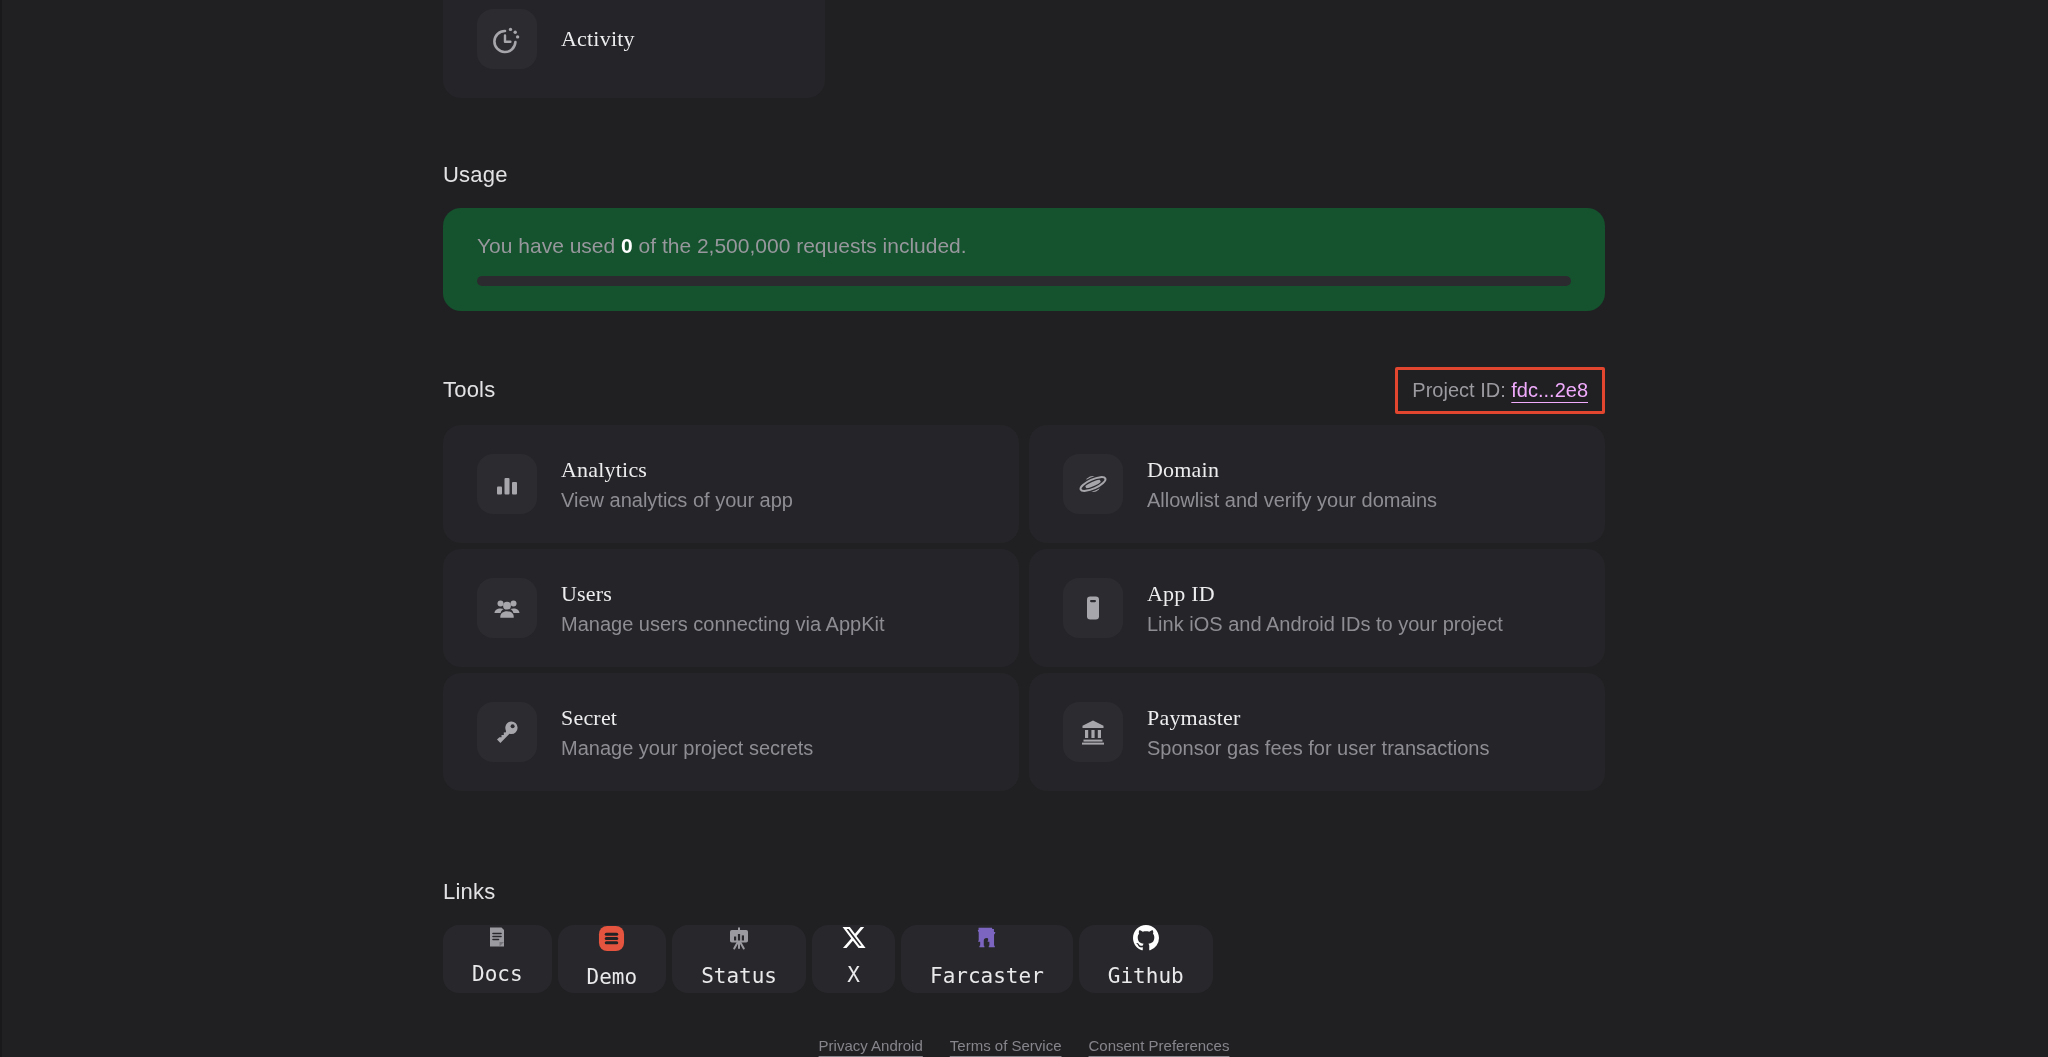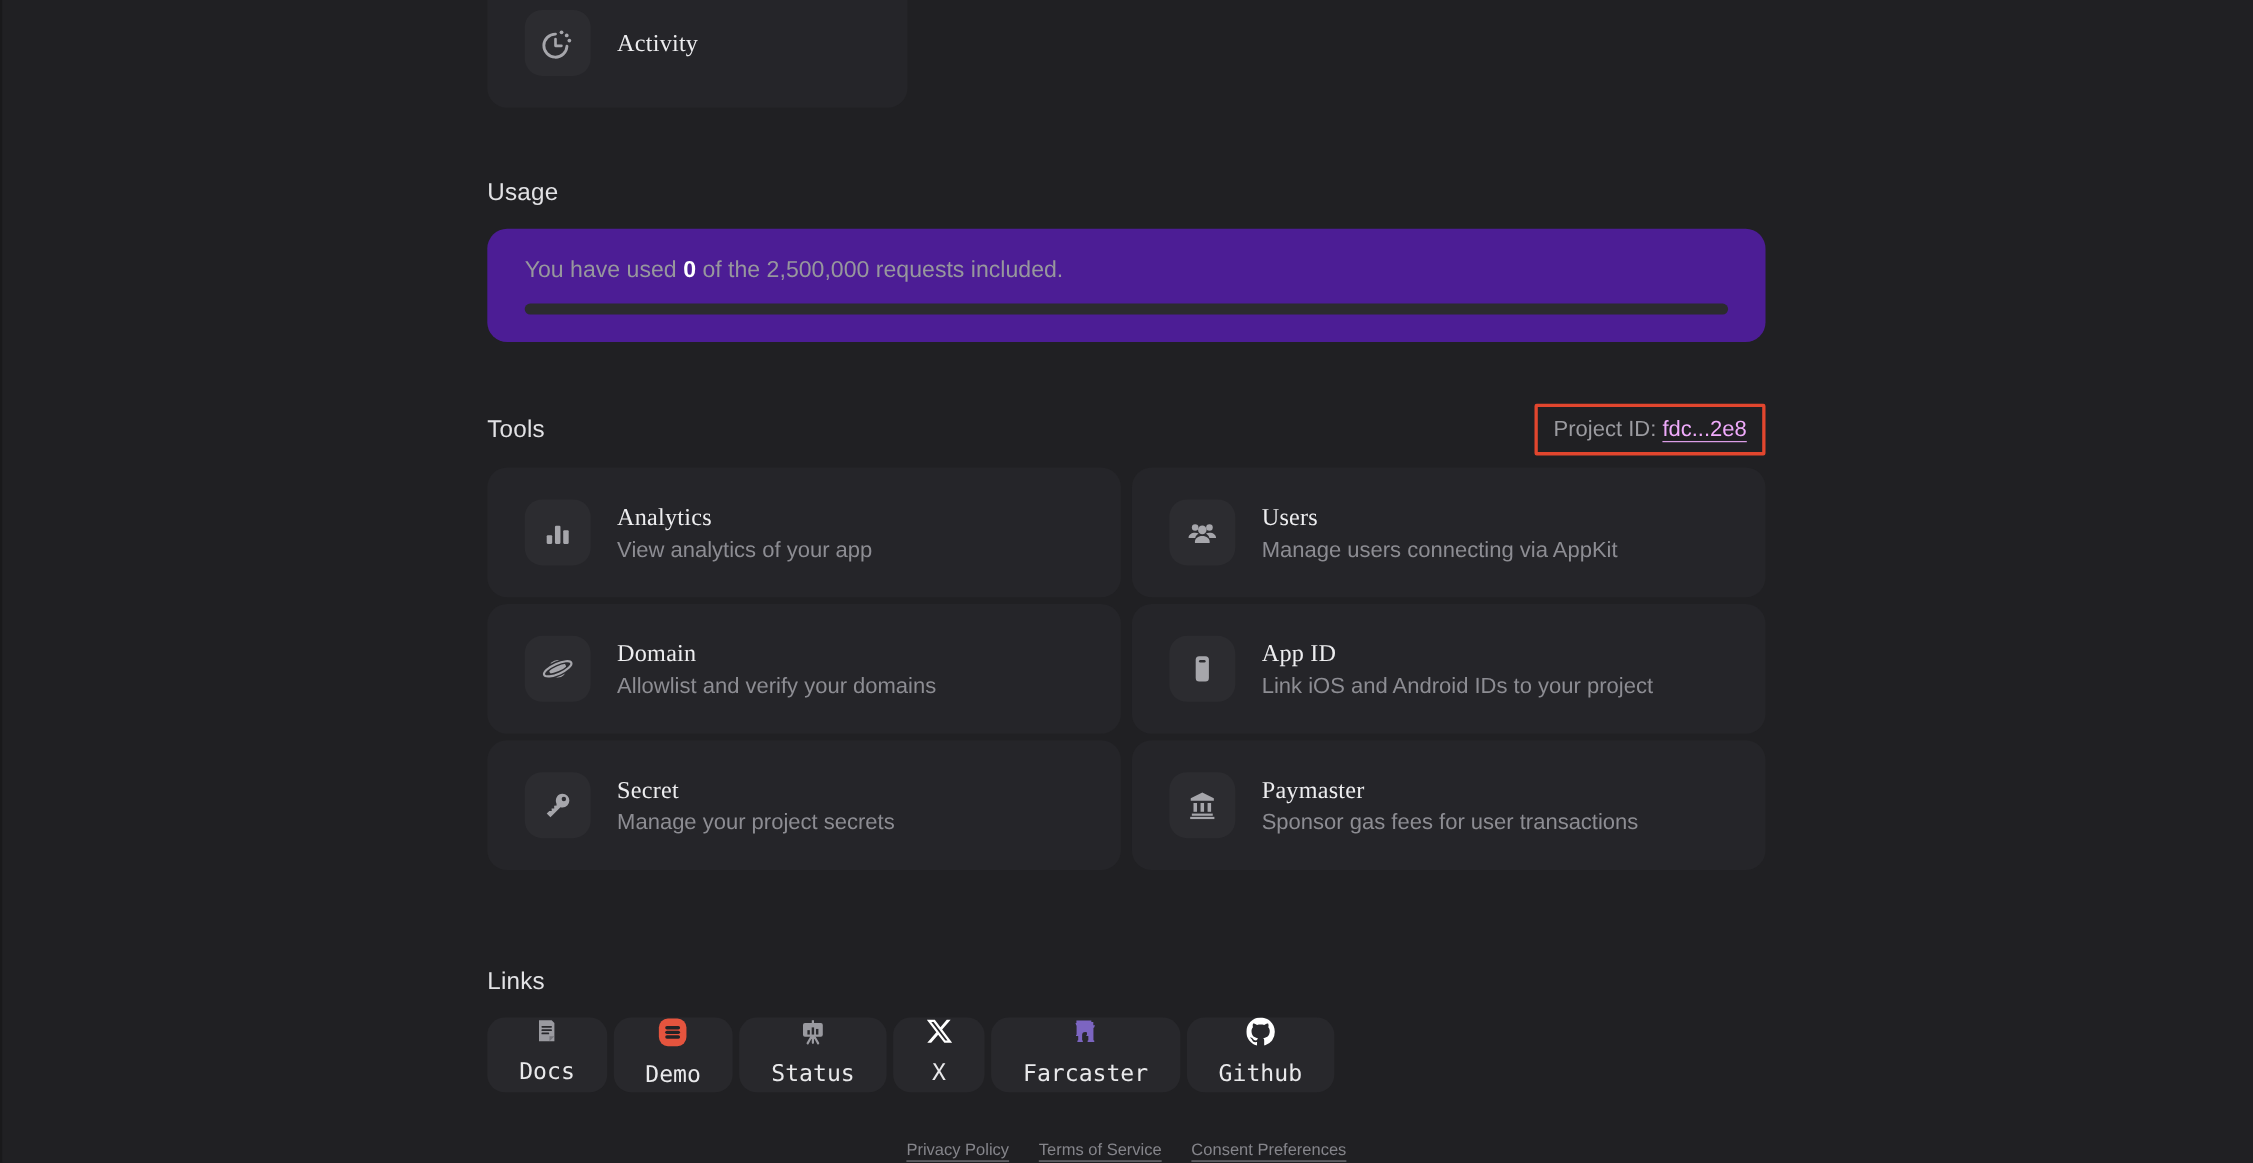--- a/index.html
+++ b/index.html
@@ -41,21 +41,21 @@
   }
 
   
   .section-title {
     font-size: 22px; color: #E2E2E5; font-weight: 500;
     line-height: 26px; letter-spacing: .2px;
   }
   .usage-title { margin-top: 64px; }
   .usage-card {
     margin-top: 20px; height: 103px; border-radius: 18px;
-    background: #4c1d95;
+    background: #14532d;
     display: flex; flex-direction: column; justify-content: center;
     padding: 0 34px; gap: 18px;
   }
   .usage-text { font-size: 21px; color: #97979D; }
   .usage-text .count { color: #FFFFFF; font-weight: 700; }
   .progress-track {
     height: 10px; width: 100%; border-radius: 5px; background: #2B2B2F;
     overflow: hidden;
   }
   .progress-fill { height: 100%; width: 0%; background: #4B4B52; border-radius: 5px; }
@@ -155,55 +155,55 @@
         </svg>
       </span>
       <div>
         <div class="card-title">Analytics</div>
         <div class="card-sub">View analytics of your app</div>
       </div>
     </div>
 
     <div class="card tool-card">
       <span class="icon-tile">
+        <svg width="34" height="34" viewBox="0 0 34 34">
+          <circle cx="17" cy="17" r="8" fill="#A6A6AB"></circle>
+          <g transform="rotate(-24 17 17)">
+            <ellipse cx="17" cy="17" rx="13.5" ry="4.6" fill="none" stroke="#2C2C30" stroke-width="4.6"></ellipse>
+            <ellipse cx="17" cy="17" rx="13.5" ry="4.6" fill="none" stroke="#A6A6AB" stroke-width="2"></ellipse>
+          </g>
+        </svg>
+      </span>
+      <div>
+        <div class="card-title">Domain</div>
+        <div class="card-sub">Allowlist and verify your domains</div>
+      </div>
+    </div>
+
+    <div class="card tool-card">
+      <span class="icon-tile">
         <svg width="32" height="32" viewBox="0 0 32 32">
           <g fill="#A6A6AB">
             <circle cx="9.5" cy="11.5" r="3"></circle>
             <circle cx="22.5" cy="11.5" r="3"></circle>
             <path d="M3.5 21c0-2.7 2.5-4.6 6-4.6 1.2 0 2.3.2 3.2.7-1.7 1-2.8 2.4-3.1 3.9z"></path>
             <path d="M28.5 21c0-2.7-2.5-4.6-6-4.6-1.2 0-2.3.2-3.2.7 1.7 1 2.8 2.4 3.1 3.9z"></path>
             <circle cx="16" cy="13.7" r="3.9"></circle>
             <path d="M16 19.3c-4 0-6.7 2.3-6.7 5.2v1.2h13.4v-1.2c0-2.9-2.7-5.2-6.7-5.2z"></path>
           </g>
         </svg>
       </span>
       <div>
         <div class="card-title">Users</div>
         <div class="card-sub">Manage users connecting via AppKit</div>
       </div>
     </div>
 
     <div class="card tool-card">
       <span class="icon-tile">
-        <svg width="34" height="34" viewBox="0 0 34 34">
-          <circle cx="17" cy="17" r="8" fill="#A6A6AB"></circle>
-          <g transform="rotate(-24 17 17)">
-            <ellipse cx="17" cy="17" rx="13.5" ry="4.6" fill="none" stroke="#2C2C30" stroke-width="4.6"></ellipse>
-            <ellipse cx="17" cy="17" rx="13.5" ry="4.6" fill="none" stroke="#A6A6AB" stroke-width="2"></ellipse>
-          </g>
-        </svg>
-      </span>
-      <div>
-        <div class="card-title">Domain</div>
-        <div class="card-sub">Allowlist and verify your domains</div>
-      </div>
-    </div>
-
-    <div class="card tool-card">
-      <span class="icon-tile">
         <svg width="32" height="32" viewBox="0 0 32 32">
           <rect x="10" y="4.5" width="12" height="23" rx="3.2" fill="#A6A6AB"></rect>
           <rect x="13" y="8" width="6" height="2.2" rx="1.1" fill="#2C2C30"></rect>
         </svg>
       </span>
       <div>
         <div class="card-title">App ID</div>
         <div class="card-sub">Link iOS and Android IDs to your project</div>
       </div>
     </div>
@@ -295,18 +295,18 @@
     <button class="link-btn">
       <svg width="26" height="26" viewBox="0 0 16 16">
         <path fill="#FFFFFF" d="M8 0C3.58 0 0 3.58 0 8c0 3.54 2.29 6.53 5.47 7.59.4.07.55-.17.55-.38 0-.19-.01-.82-.01-1.49-2.01.37-2.53-.49-2.69-.94-.09-.23-.48-.94-.82-1.13-.28-.15-.68-.52-.01-.53.63-.01 1.08.58 1.23.82.72 1.21 1.87.87 2.33.66.07-.52.28-.87.51-1.07-1.78-.2-3.64-.89-3.64-3.95 0-.87.31-1.59.82-2.15-.08-.2-.36-1.02.08-2.12 0 0 .67-.21 2.2.82.64-.18 1.32-.27 2-.27.68 0 1.36.09 2 .27 1.53-1.04 2.2-.82 2.2-.82.44 1.1.16 1.92.08 2.12.51.56.82 1.27.82 2.15 0 3.07-1.87 3.75-3.65 3.95.29.25.54.73.54 1.48 0 1.07-.01 1.93-.01 2.2 0 .21.15.46.55.38A8.01 8.01 0 0 0 16 8c0-4.42-3.58-8-8-8z"></path>
       </svg>
       <span>Github</span>
     </button>
 
   </div>
 
   <div class="footer-row">
-    <span class="footer-link">Privacy Policy</span>
+    <span class="footer-link">Privacy Android</span>
     <span class="footer-link">Terms of Service</span>
     <span class="footer-link">Consent Preferences</span>
   </div>
 
 </div>
 
 </body></html>

